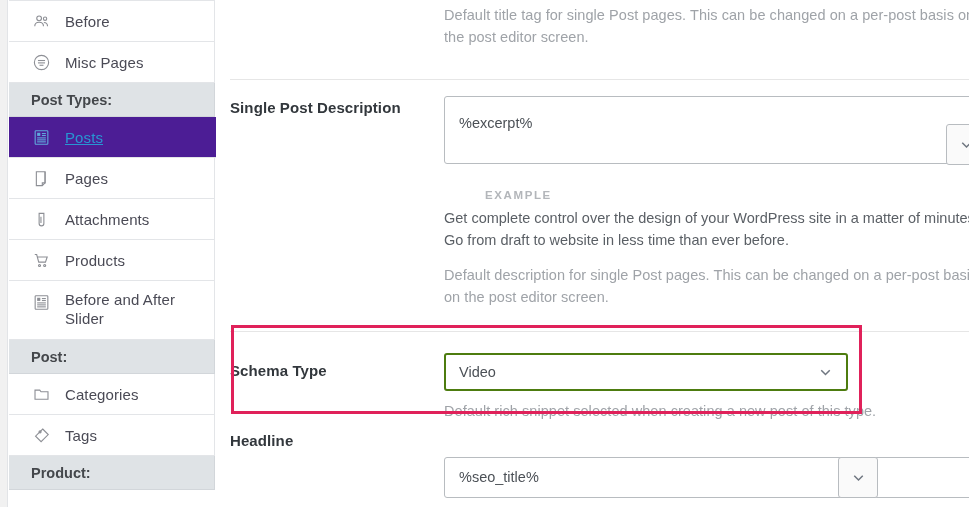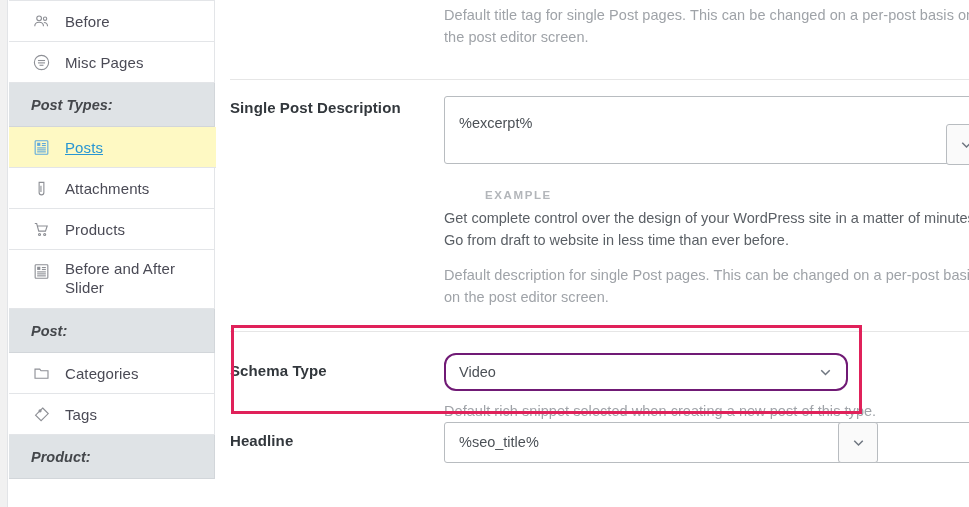--- a/index.html
+++ b/index.html
@@ -54,40 +54,39 @@
   }
   .nav-item .nav-label {
     margin-left: 13px;
     line-height: 19px;
     letter-spacing: .1px;
   }
   .nav-item.tall .nav-label { margin-top: -2px; }
 
   .nav-item.active {
     width: 212px;
-    background: #fef9c3;
+    background: #4c1d95;
     border-right: none;
     border-bottom: 1px solid #e3e5e8;
     color: #2896d3;
     text-decoration: underline;
   }
   .nav-item.active .nav-label { color: #2896d3; }
 
   .nav-heading {
-    height: 44px;
+    height: 34px;
     display: flex;
     align-items: center;
     padding-left: 22px;
     background: #dfe3e6;
     border-bottom: 1px solid #d2d6da;
     border-right: 1px solid #d2d6da;
     color: #44474b;
     font-size: 14.5px;
     font-weight: bold;
-    font-style: italic;
   }
 
   .nav-top-rule {
     height: 1px;
     background: #e3e5e8;
     margin-left: 0;
     border-right: 1px solid #e3e5e8;
   }
 
   .icon {
@@ -180,21 +179,21 @@
     background: #fafafa;
     border: 1px solid #b8bcc0;
     border-radius: 3px;
     display: flex;
     align-items: center;
     justify-content: center;
     color: #6f7680;
   }
   .chev-btn svg { display: block; }
 
-  .input-row-wrap { position: relative; width: 432px; }
+  .input-row-wrap { position: relative; width: 432px; margin-top: 35px; }
   .input-box {
     width: 540px;
     height: 41px;
     border: 1px solid #b8bcc0;
     border-radius: 3px;
     background: #fff;
     font-size: 14.5px;
     color: #4b5056;
     padding: 0 40px 0 14px;
     line-height: 39px;
@@ -205,22 +204,22 @@
     top: 0;
     right: -2px;
     height: 41px;
   }
 
   
   .select-box {
     position: relative;
     width: 404px;
     height: 38px;
-    border: 2px solid #701a75;
-    border-radius: 12px;
+    border: 2px solid #4d7c0f;
+    border-radius: 3px;
     background: #fff;
     display: flex;
     align-items: center;
     padding: 0 36px 0 13px;
     font-size: 14.5px;
     color: #4b5056;
   }
   .select-caret {
     position: absolute;
     right: 12px;
@@ -288,20 +287,29 @@
           <line x1="12.5" y1="7" x2="17.5" y2="7"></line>
           <line x1="12.5" y1="9.5" x2="17.5" y2="9.5"></line>
           <line x1="6.5" y1="12.5" x2="17.5" y2="12.5"></line>
           <line x1="6.5" y1="15" x2="17.5" y2="15"></line>
           <line x1="6.5" y1="17.5" x2="17.5" y2="17.5"></line>
         </svg>
       </span>
       <span class="nav-label">Posts</span>
     </div>
 
+    <div class="nav-item">
+      <span class="icon">
+        <svg width="19" height="19" viewBox="0 0 24 24" fill="none" stroke="currentColor" stroke-width="1.4">
+          <path d="M5.5 3.5h11v14l-3.5 3.5h-7.5z"></path>
+          <path d="M16.5 3.5v14h-3.5v3.5"></path>
+        </svg>
+      </span>
+      <span class="nav-label">Pages</span>
+    </div>
 
     <div class="nav-item">
       <span class="icon">
         <svg width="19" height="19" viewBox="0 0 24 24" fill="none" stroke="currentColor" stroke-width="1.4">
           <path d="M9 4.2h6a0 0 0 0 1 0 0v12.8a3 3 0 0 1-6 0V4.2z"></path>
           <path d="M11.3 8.5v8"></path>
         </svg>
       </span>
       <span class="nav-label">Attachments</span>
     </div>

